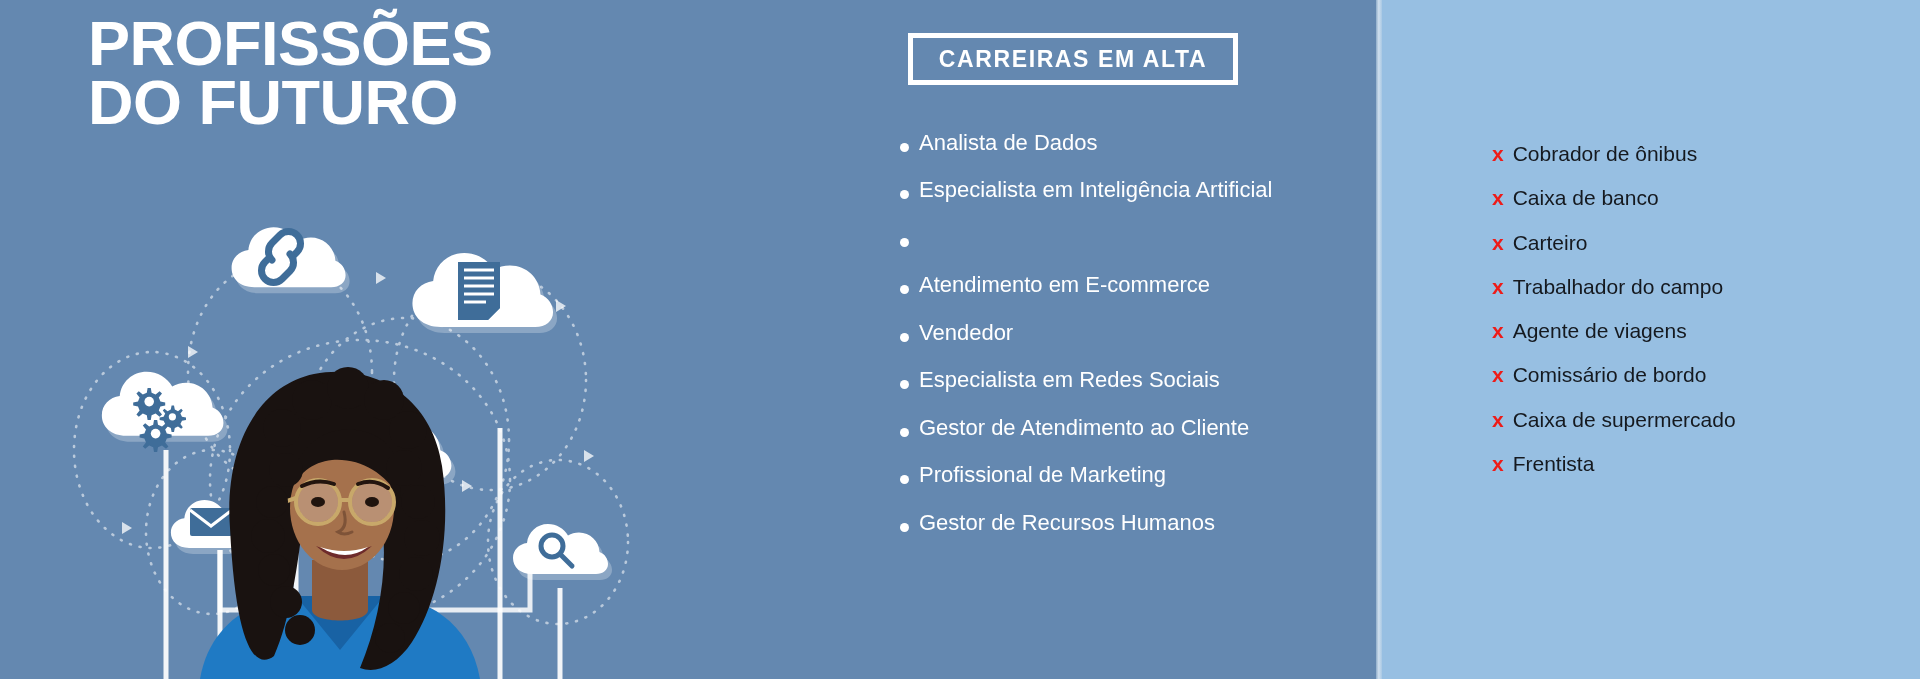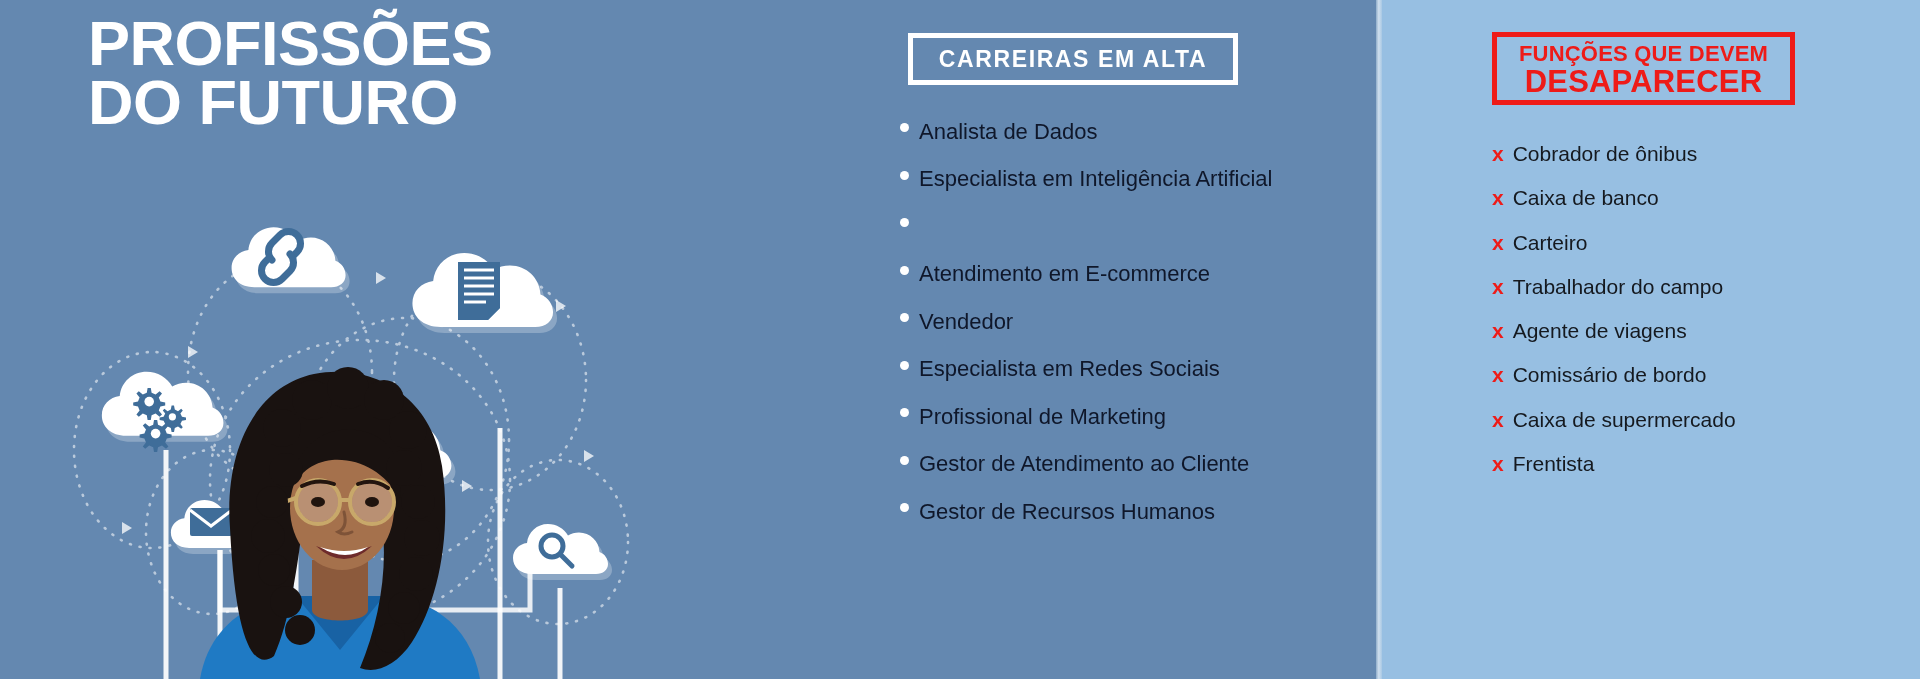--- a/index.html
+++ b/index.html
@@ -98,23 +98,23 @@
   .mid-list {
     position: absolute;
     left: 0;
     top: 108px;
     margin: 0;
     padding: 0;
     list-style: none;
   }
   .mid-list li {
     display: flex;
-    align-items: center;
+    align-items: flex-end;
     height: 47.5px;
-    color: #0f172a;
+    color: #ffffff;
     font-size: 22px;
     font-weight: 400;
   }
   .mid-bullet {
     display: inline-block;
     width: 9px;
     height: 9px;
     border-radius: 50%;
     background: #ffffff;
     margin-right: 10px;
@@ -414,38 +414,34 @@
       <li>
         <span class="mid-bullet"></span>
         <span>Vendedor</span>
       </li>
       <li>
         <span class="mid-bullet"></span>
         <span>Especialista em Redes Sociais</span>
       </li>
       <li>
         <span class="mid-bullet"></span>
+        <span>Gestor de Atendimento ao Cliente</span>
+      </li>
+      <li>
+        <span class="mid-bullet"></span>
         <span>Profissional de Marketing</span>
-      </li>
-      <li>
-        <span class="mid-bullet"></span>
-        <span>Gestor de Atendimento ao Cliente</span>
       </li>
       <li>
         <span class="mid-bullet"></span>
         <span>Gestor de Recursos Humanos</span>
       </li>
     </ul>
   </div>
 
   <div class="right-col">
-    <div class="right-header-box">
-      <span class="right-header-line1">FUNÇÕES QUE DEVEM</span>
-      <span class="right-header-line2">DESAPARECER</span>
-    </div>
     <ul class="right-list">
       <li>
         <span class="x-mark">x</span>
         <span>Cobrador de ônibus</span>
       </li>
       <li>
         <span class="x-mark">x</span>
         <span>Caixa de banco</span>
       </li>
       <li>

